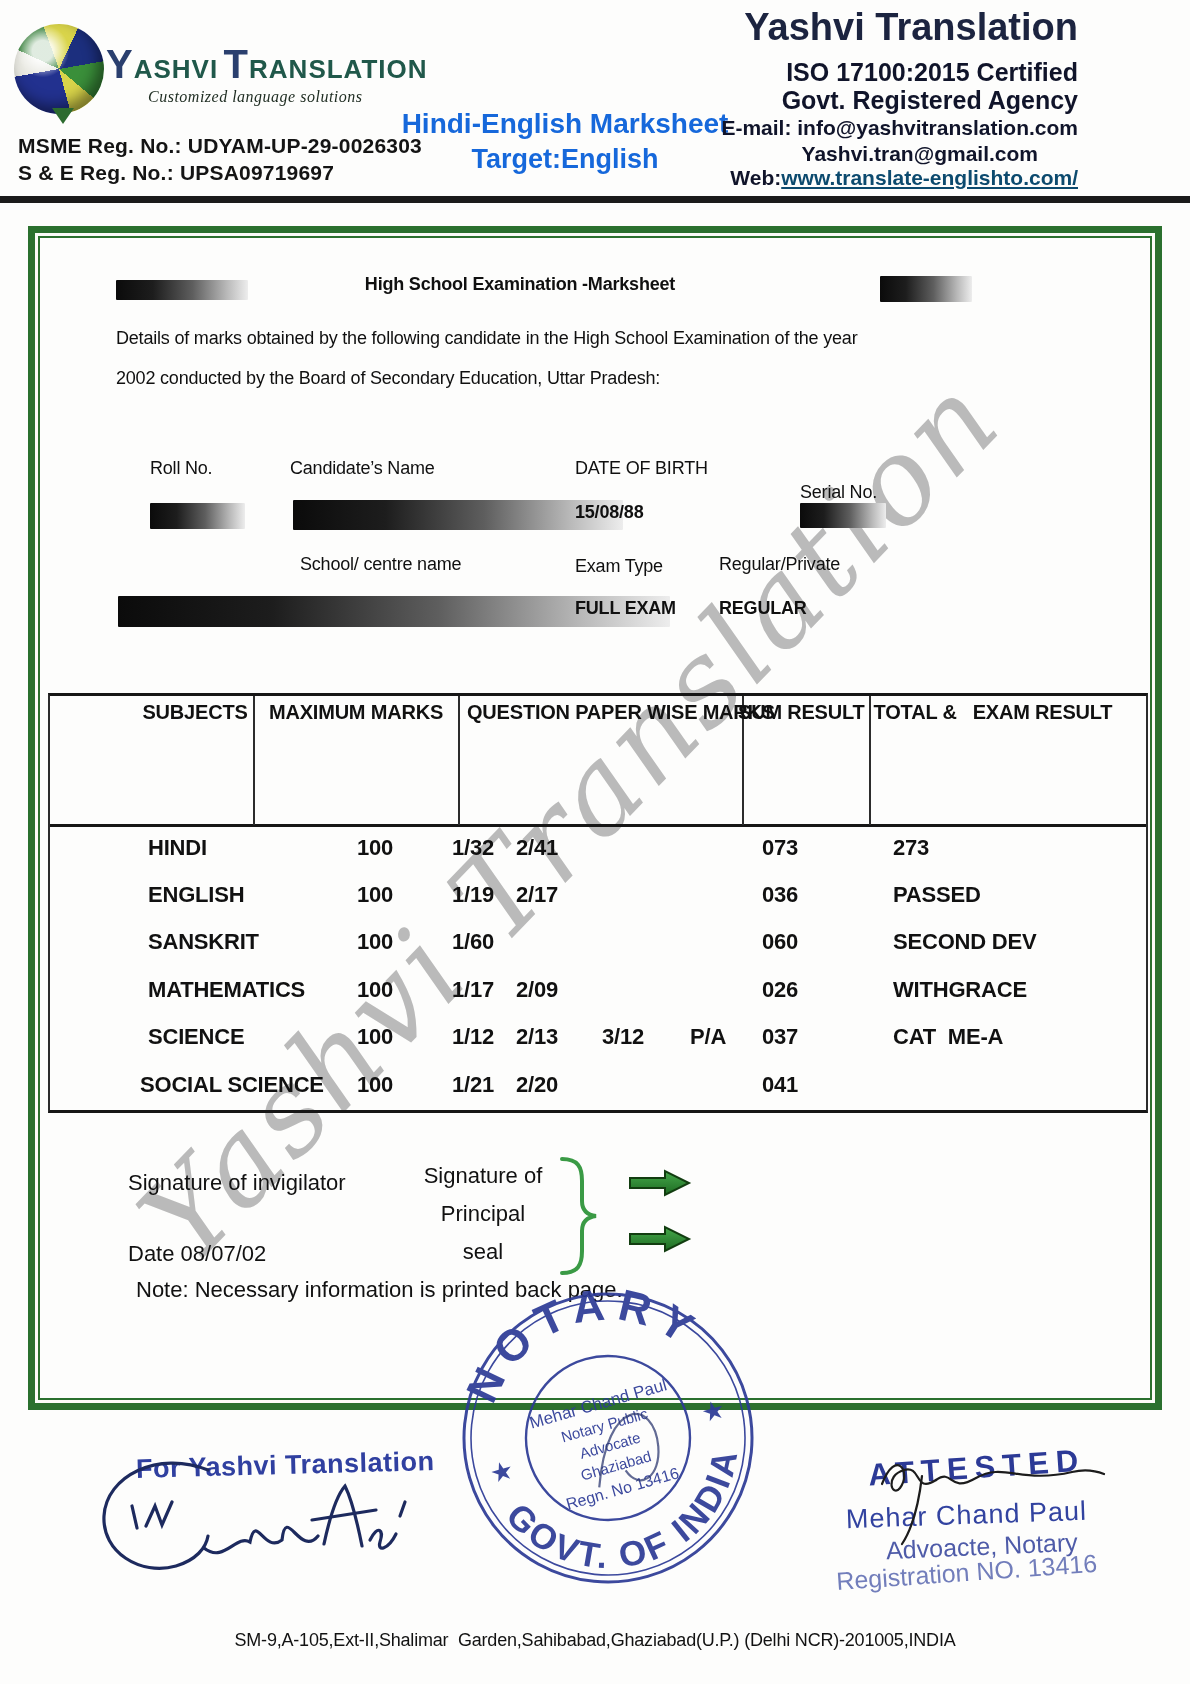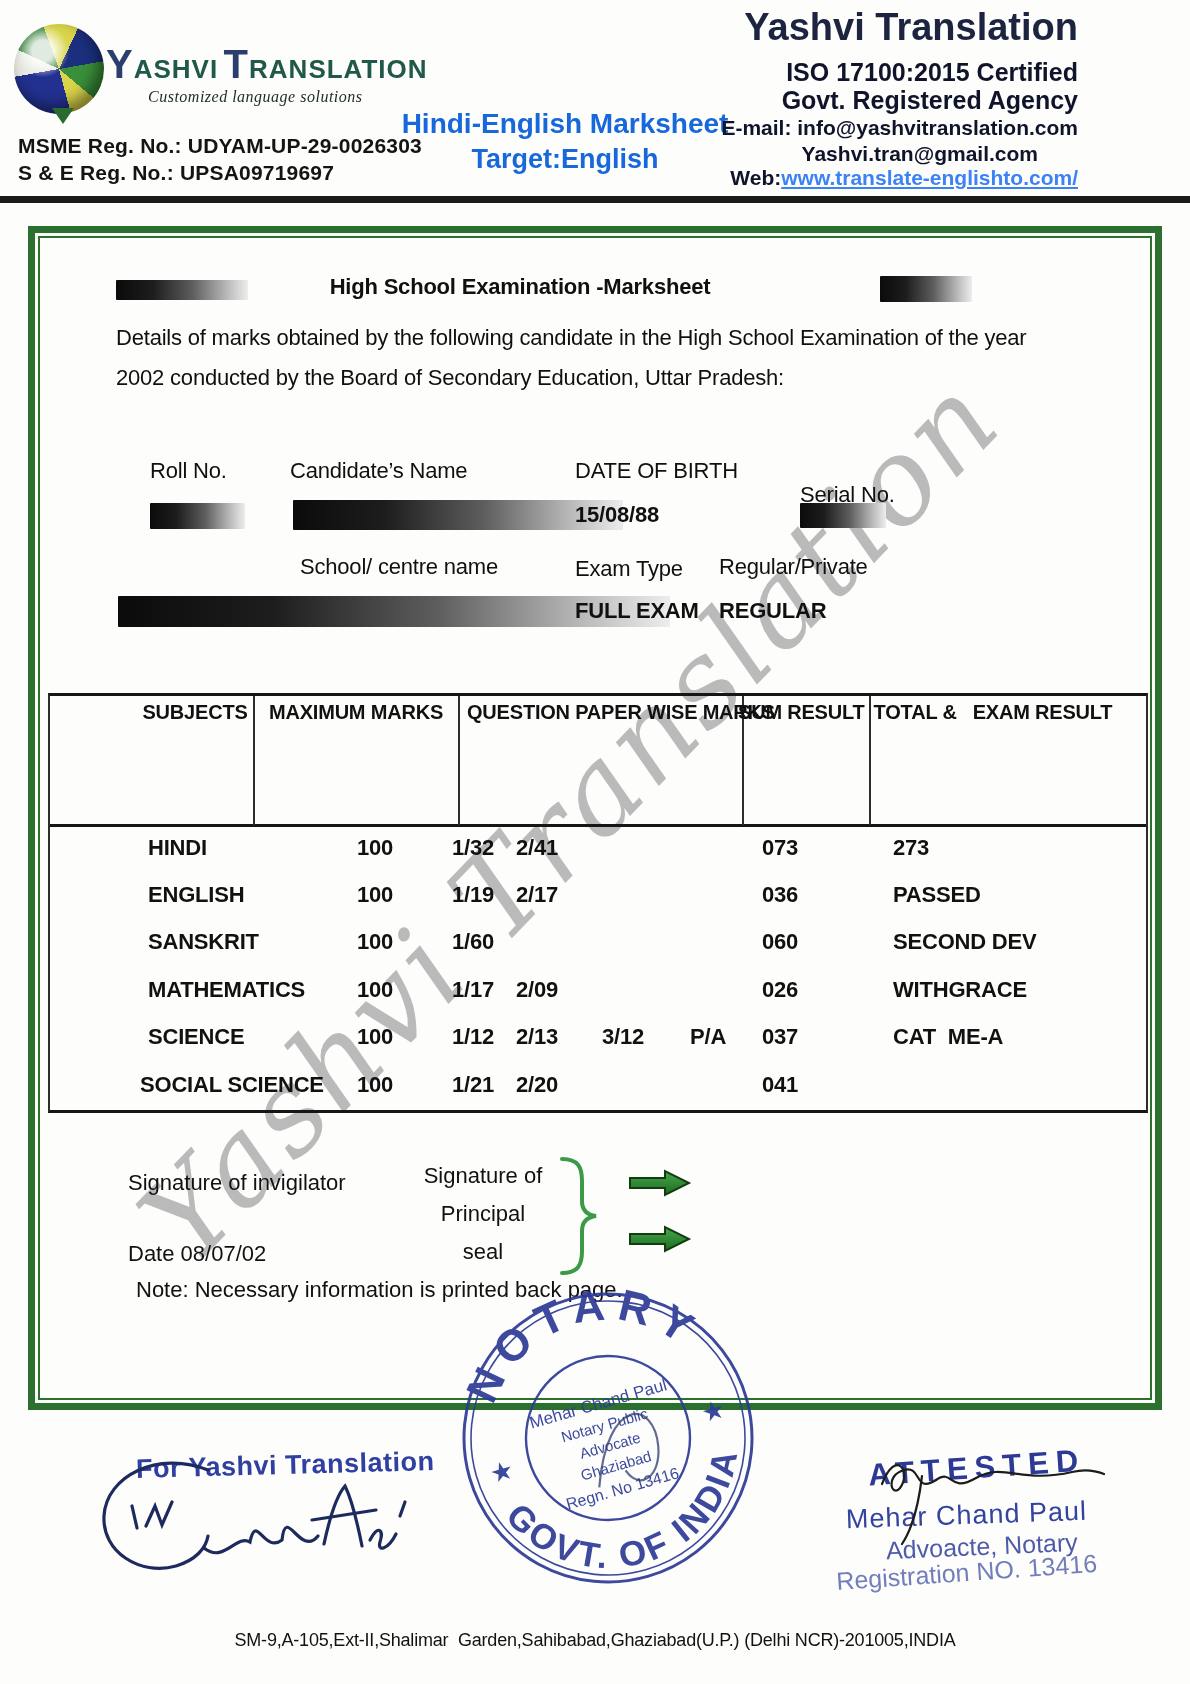--- a/index.html
+++ b/index.html
@@ -30,21 +30,21 @@
     border:7px solid #2b702e;
     box-shadow:inset 0 0 0 3px #fbfbf8, inset 0 0 0 5px #2b702e;}
   
   .watermark{position:absolute;left:-70px;top:750px;width:1280px;text-align:center;
     font-family:"DejaVu Serif",serif;font-style:italic;font-size:118px;letter-spacing:4px;
     color:rgba(138,138,138,.58);transform:rotate(-46deg);white-space:nowrap;z-index:1;}
   
   .redact{position:absolute;z-index:2;border-radius:1px;
     background:linear-gradient(90deg,#0b0b0b 0%,#1d1d1d 28%,#5e5e5e 58%,#b9b9b9 84%,#ededed 100%);}
   
-  .doc{position:absolute;z-index:2;font-size:22px;color:#101010;letter-spacing:-.2px;}
+  .doc{position:absolute;z-index:2;font-size:18px;color:#101010;letter-spacing:-.2px;}
   .ctr{text-align:center;}
   .para{line-height:40px;}
   
   .tbl{position:absolute;left:48px;top:693px;width:1100px;height:420px;box-sizing:border-box;z-index:2;
     border-top:3px solid #161616;border-bottom:3px solid #161616;
     border-left:2px solid #2c2c2c;border-right:2px solid #2c2c2c;}
   .tbl .hline{position:absolute;left:0;top:128px;width:100%;height:3px;background:#161616;}
   .tbl .vline{position:absolute;top:0;width:2px;height:129px;background:#2c2c2c;}
   .th{position:absolute;top:701px;height:30px;font-size:20px;font-weight:bold;text-align:center;
       z-index:2;white-space:pre;letter-spacing:-.2px;}
@@ -67,21 +67,21 @@
     transform:rotate(-1.5deg);z-index:3;letter-spacing:.5px;}
   .attested{position:absolute;left:868px;top:1450px;font-size:31px;font-weight:bold;color:#2c3a96;
     letter-spacing:7px;transform:rotate(-4deg);z-index:3;}
   .nt-name{position:absolute;left:846px;top:1500px;font-size:27px;color:#3243a0;transform:rotate(-2deg);z-index:3;letter-spacing:1px;}
   .nt-role{position:absolute;left:886px;top:1532px;font-size:25px;color:#3c4aa0;transform:rotate(-2.5deg);z-index:3;opacity:.9;}
   .nt-reg{position:absolute;left:836px;top:1558px;font-size:25px;color:#5a68b0;transform:rotate(-4deg);z-index:3;opacity:.85;}
   .addr{position:absolute;left:95px;top:1630px;width:1000px;text-align:center;font-size:18px;color:#121212;
     z-index:2;white-space:pre;letter-spacing:-.2px;}
   .notary-svg{position:absolute;left:458px;top:1288px;z-index:4;transform:rotate(-16deg);opacity:.92;}
   .sig-svg{position:absolute;z-index:5;}
-  .ul{color:#3b82f6;}
+  .ul{color:#0c4a6e;}
 </style>
 </head>
 <body>
 
 <div class="page">
 
   <div class="globe"></div>
   <div class="globe-stand"></div>
 
   <div class="brand">

